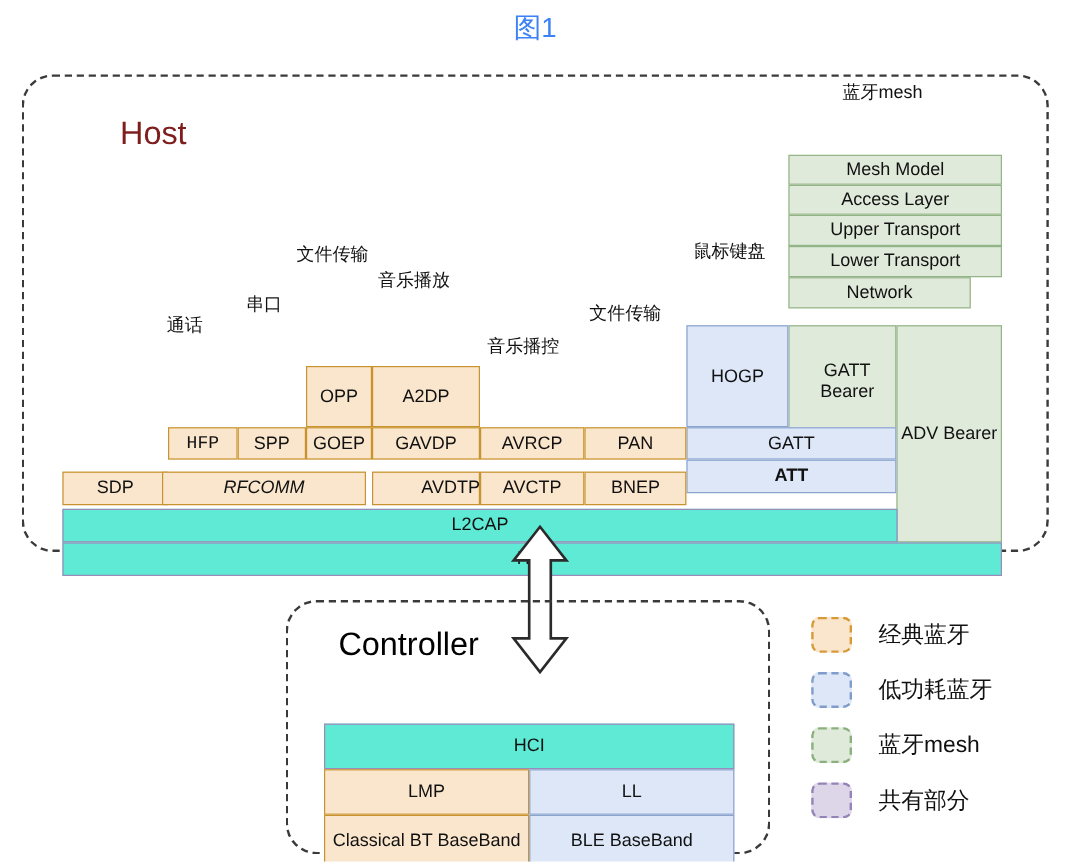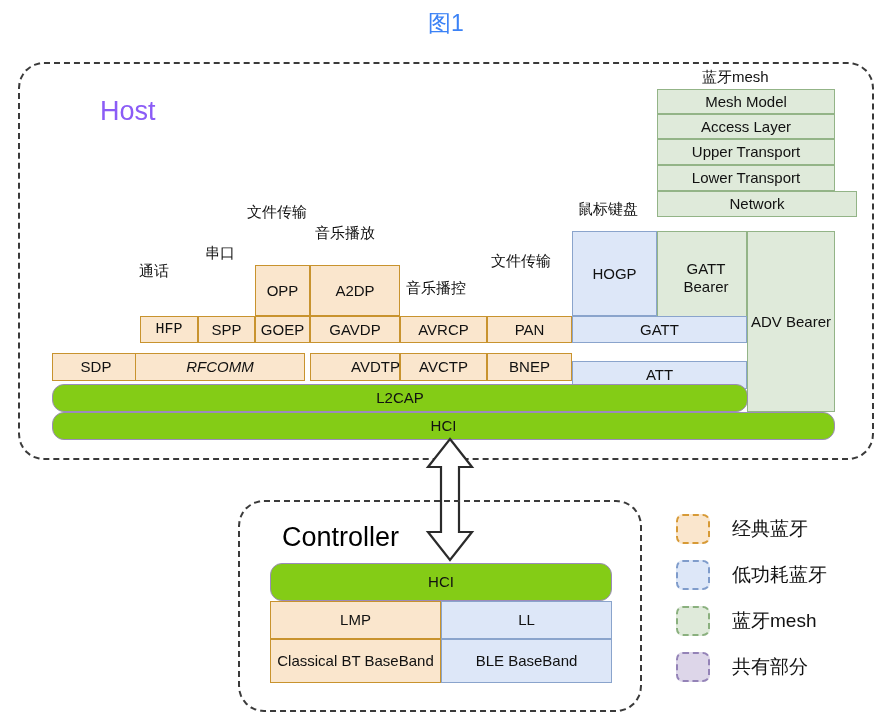--- a/index.html
+++ b/index.html
@@ -23,41 +23,42 @@
   
   .dash-box{
     border:2px dashed #3a3a3a;
     border-radius:26px;
     background:transparent;
     box-sizing:border-box;
   }
   #host-box{left:18px;top:62px;width:856px;height:398px;}
   #controller-box{left:238px;top:500px;width:404px;height:212px;}
 
-  #host-label{left:100px;top:96px;font-size:27px;color:#8b5cf6;}
+  #host-label{left:100px;top:96px;font-size:27px;color:#7f1d1d;}
   #controller-label{left:282px;top:522px;font-size:27px;color:#000;}
 
   
   .cell{
     box-sizing:border-box;
     display:flex;
     align-items:center;
     justify-content:center;
     text-align:center;
     font-size:15px;
     line-height:1.15;
     color:#111;
     border:1px solid #999;
     background:#eee;
     padding:1px 2px;
+    margin-top:40px;
   }
   .cell.classic{background:#fae6cd;border-color:#c8932e;}
   .cell.ble{background:#dde7f8;border-color:#8aa4cc;}
   .cell.mesh{background:#dfeada;border-color:#93b487;}
-  .cell.shared{background:#84cc16;border-color:#9b8bbb;border-radius:12px;}
+  .cell.shared{background:#5eead4;border-color:#9b8bbb;}
 
   .ann{
     position:absolute;
     font-size:15px;
     color:#111;
     white-space:nowrap;
   }
 
   
   #legend{left:676px;top:506px;width:206px;}
@@ -96,28 +97,28 @@
 <div class="ann" style="left:315px;top:224px;">音乐播放</div>
 <div class="ann" style="left:406px;top:279px;">音乐播控</div>
 <div class="ann" style="left:491px;top:252px;">文件传输</div>
 <div class="ann" style="left:578px;top:200px;">鼠标键盘</div>
 <div class="ann" style="left:702px;top:68px;">蓝牙mesh</div>
 
 <div class="abs cell mesh" style="left:657px;top:89px;width:178px;height:25px;">Mesh Model</div>
 <div class="abs cell mesh" style="left:657px;top:114px;width:178px;height:25px;">Access Layer</div>
 <div class="abs cell mesh" style="left:657px;top:139px;width:178px;height:26px;">Upper Transport</div>
 <div class="abs cell mesh" style="left:657px;top:165px;width:178px;height:26px;">Lower Transport</div>
-<div class="abs cell mesh" style="left:657px;top:191px;width:200px;height:26px;">Network</div>
+<div class="abs cell mesh" style="left:657px;top:191px;width:152px;height:26px;">Network</div>
 
 <div class="abs cell mesh" style="left:657px;top:231px;width:90px;height:93px;padding-left:10px;">GATT Bearer</div>
 <div class="abs cell mesh" style="left:747px;top:231px;width:88px;height:181px;">ADV Bearer</div>
 
 <div class="abs cell ble" style="left:572px;top:231px;width:85px;height:85px;">HOGP</div>
 <div class="abs cell ble" style="left:572px;top:316px;width:175px;height:27px;">GATT</div>
-<div class="abs cell ble" style="left:572px;top:361px;width:175px;height:28px;">ATT</div>
+<div class="abs cell ble" style="left:572px;top:343px;width:175px;height:28px;font-weight:bold;">ATT</div>
 
 <div class="abs cell classic" style="left:255px;top:265px;width:55px;height:51px;">OPP</div>
 <div class="abs cell classic" style="left:310px;top:265px;width:90px;height:51px;">A2DP</div>
 
 <div class="abs cell classic" style="left:140px;top:316px;width:58px;height:27px;font-family:Liberation Mono, monospace;">HFP</div>
 <div class="abs cell classic" style="left:198px;top:316px;width:57px;height:27px;">SPP</div>
 <div class="abs cell classic" style="left:255px;top:316px;width:55px;height:27px;">GOEP</div>
 <div class="abs cell classic" style="left:310px;top:316px;width:90px;height:27px;">GAVDP</div>
 <div class="abs cell classic" style="left:400px;top:316px;width:87px;height:27px;">AVRCP</div>
 <div class="abs cell classic" style="left:487px;top:316px;width:85px;height:27px;">PAN</div>

